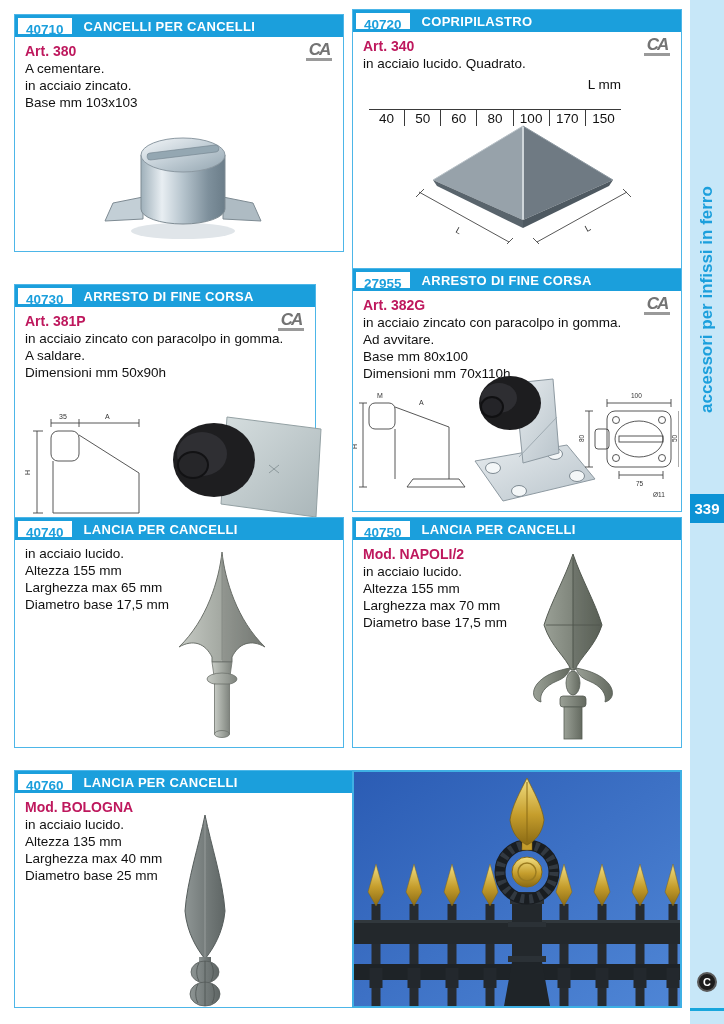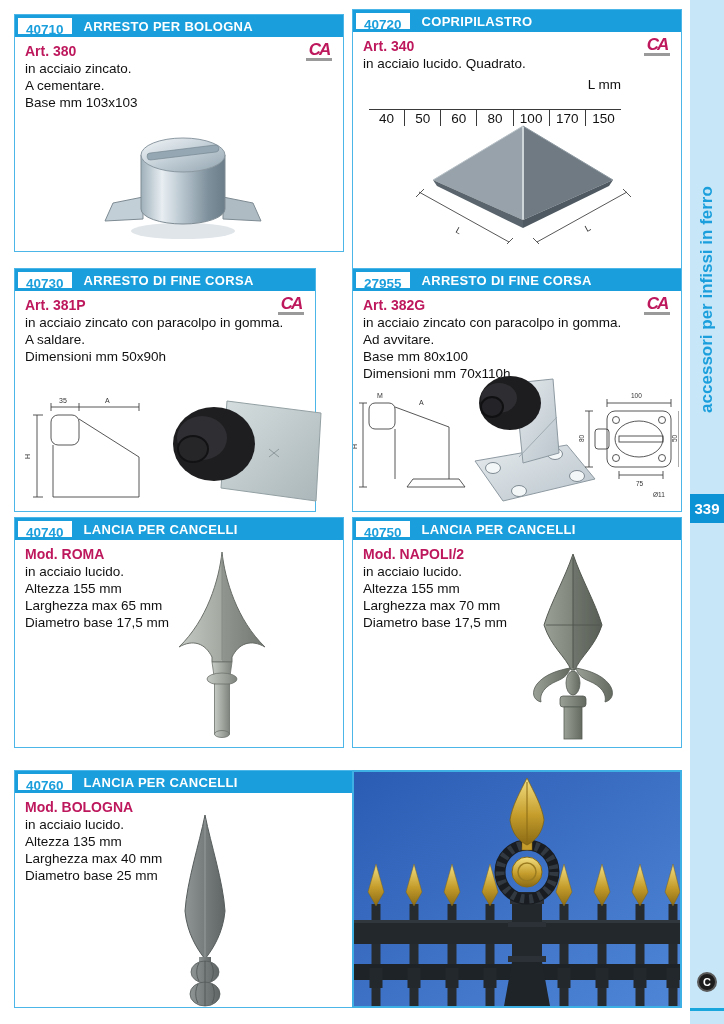--- a/index.html
+++ b/index.html
@@ -2,38 +2,38 @@
 <html><head>
 <meta charset="utf-8">
 <style>
   * { box-sizing: border-box; margin: 0; padding: 0; }
   html,body { width:724px; height:1024px; }
   body { position:relative; background:#ffffff; font-family:"Liberation Sans",sans-serif; overflow:hidden; }
 
   .cell { position:absolute; border:1px solid #4db6e8; background:#fff; }
   #c1 { left:14px; top:14px;  width:330px; height:238px; }
   #c2 { left:352px; top:9px; width:330px; height:284px; }
-  #c3 { left:14px; top:268px; width:302px; height:244px; }
+  #c3 { left:14px; top:284px; width:302px; height:244px; }
   #c4 { left:352px; top:268px; width:330px; height:244px; }
   #c5 { left:14px; top:517px; width:330px; height:231px; }
   #c6 { left:352px; top:517px; width:330px; height:231px; }
   #c7 { left:14px; top:770px; width:386px; height:238px; }
   #c8 { left:352px; top:770px; width:330px; height:238px; border:2px solid #3fb0e4; }
 
   .cell-header { height:22px; background:#1b9fdc; display:flex; align-items:center; }
   .code-box { background:#fff; color:#1b9fdc; font-weight:bold; font-size:13.5px;
               height:16px; line-height:16px; padding:4px 8px; margin-left:3px; }
   .cell-title { color:#fff; font-weight:bold; font-size:13px; margin-left:12px; letter-spacing:.3px; }
 
   .cell-body { position:relative; padding:5px 10px 0 10px; }
   .prod-name { font-weight:bold; font-size:14px; color:#be185d; line-height:18px; }
   .prod-line { font-size:13.5px; color:#111; line-height:17px; }
 
   .ca-logo { position:absolute; top:5px; right:9px; width:30px; text-align:center; }
-  .ca-text { color:#be185d; font-weight:900; font-style:italic; font-size:17px;
+  .ca-text { color:#737373; font-weight:900; font-style:italic; font-size:17px;
              letter-spacing:-2px; line-height:15px; }
   .ca-sub  { height:3px; width:26px; background:#9a9a9a; margin:1px auto 0; }
 
   .size-table { width:252px; margin:5px 0 0 6px; font-size:13.5px; color:#111; }
   .size-header { text-align:right; margin-bottom:17px; }
   .size-row { display:flex; border-top:1.5px solid #3a3a3a; }
   .size-val { flex:1; text-align:center; padding-top:1px; border-left:1.5px solid #3a3a3a; }
   .size-val:first-child { border-left:none; }
 
   .img { position:absolute; }
@@ -59,26 +59,26 @@
                  font-size:11px; display:flex; align-items:center; justify-content:center; }
 
   svg text { fill:#333; font-family:"Liberation Sans",sans-serif; }
 </style>
 </head>
 <body>
 
 <div class="cell" id="c1">
   <div class="cell-header">
     <span class="code-box">40710</span>
-    <span class="cell-title">ARRESTO PER BOLOGNA</span>
+    <span class="cell-title">CANCELLI PER CANCELLI</span>
   </div>
   <div class="cell-body">
     <div class="prod-name">Art. 380</div>
+    <div class="prod-line">A cementare.</div>
     <div class="prod-line">in acciaio zincato.</div>
-    <div class="prod-line">A cementare.</div>
     <div class="prod-line">Base mm 103x103</div>
     <div class="ca-logo">
       <div class="ca-text">CA</div>
       <div class="ca-sub"></div>
     </div>
   </div>
   <svg class="img" id="img1" width="160" height="140" viewBox="0 0 160 140">
     <defs>
       <linearGradient id="g1a" x1="0" y1="0" x2="1" y2="0">
         <stop offset="0" stop-color="#9fb0ba"></stop>
@@ -248,21 +248,20 @@
     <text x="300" y="130" font-size="6.5">Ø11</text>
   </svg>
 </div>
 
 <div class="cell" id="c5">
   <div class="cell-header">
     <span class="code-box">40740</span>
     <span class="cell-title">LANCIA PER CANCELLI</span>
   </div>
   <div class="cell-body">
-    <div class="prod-name">Mod. ROMA</div>
     <div class="prod-line">in acciaio lucido.</div>
     <div class="prod-line">Altezza 155 mm</div>
     <div class="prod-line">Larghezza max 65 mm</div>
     <div class="prod-line">Diametro base 17,5 mm</div>
   </div>
   <svg class="img" id="img5" width="115" height="198" viewBox="0 0 115 198">
     <defs>
       <linearGradient id="g5" x1="0" y1="0" x2="1" y2="0">
         <stop offset="0" stop-color="#c6cac4"></stop>
           <stop offset="0.5" stop-color="#a3a8a1"></stop>

